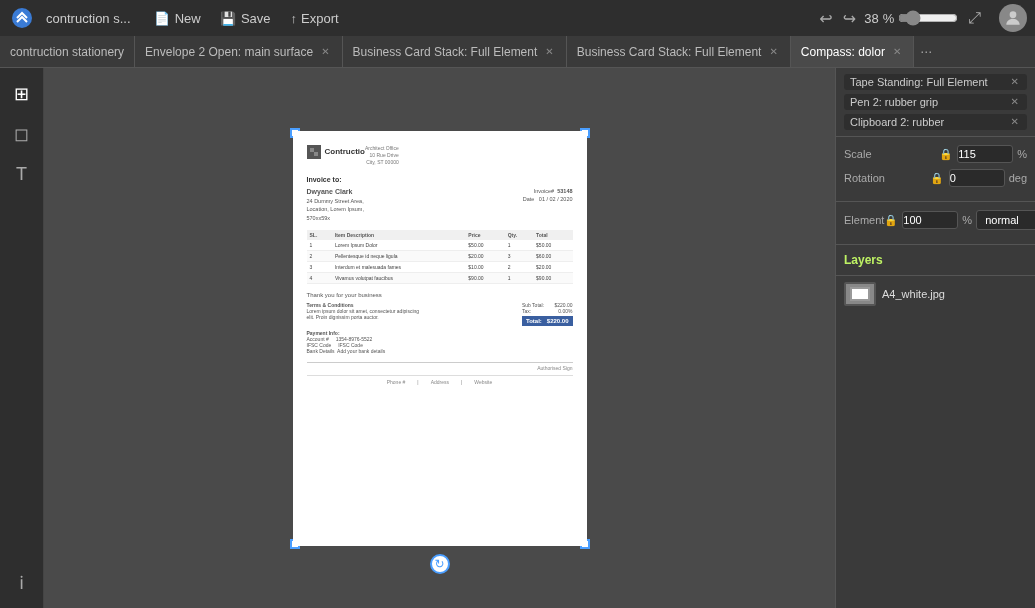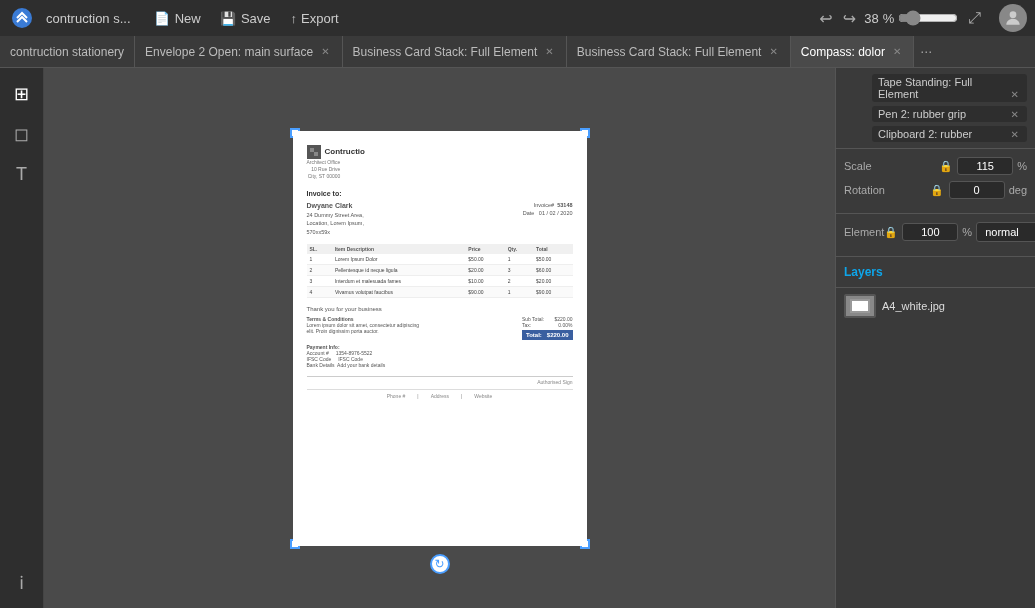--- a/index.html
+++ b/index.html
@@ -117,21 +117,20 @@
     .handle.br { bottom: -5px; right: -5px; cursor: se-resize; }
 
     .invoice-doc {
       width: 294px; height: 415px; background: #fff;
       font-size: 6px; padding: 14px; position: relative;
       overflow: hidden;
     }
     .invoice-header {
       display: flex; align-items: flex-start;
       margin-bottom: 10px;
-      flex-direction: column;
     }
     .inv-logo { display: flex; align-items: center; gap: 4px; }
     .inv-logo-icon {
       width: 14px; height: 14px; background: #555;
       display: flex; align-items: center; justify-content: center;
     }
     .inv-company { font-size: 8px; font-weight: bold; color: #333; }
     .inv-address-right { text-align: right; font-size: 5px; color: #777; line-height: 1.4; }
     .inv-to { font-size: 6px; color: #333; margin-bottom: 4px; }
     .inv-to strong { font-size: 7px; }
@@ -182,23 +181,23 @@
       display: flex; flex-direction: column;
       font-size: 12px; color: #ccc;
     }
 
     
     .tags-area {
       padding: 6px 8px; display: flex; flex-direction: column; gap: 4px;
       border-bottom: 1px solid #555;
     }
     .tag-row {
-      display: flex; align-items: flex-end;
+      display: flex; align-items: flex-start;
       background: #2e2e2e; border-radius: 3px;
-      padding: 2px 6px; gap: 4px; font-size: 11px; color: #ccc; margin-left: 28px;
+      padding: 2px 6px; gap: 4px; font-size: 11px; color: #ccc;
     }
     .tag-close {
       margin-left: auto; background: none; border: none;
       color: #888; cursor: pointer; font-size: 10px; padding: 0 2px;
     }
 
     
     .prop-section {
       padding: 8px; border-bottom: 1px solid #555;
     }
@@ -208,32 +207,32 @@
     }
     .prop-label { font-size: 11px; color: #aaa; }
     .prop-inputs { display: flex; align-items: center; gap: 4px; }
     .prop-lock {
       width: 14px; height: 14px; background: none; border: none;
       color: #888; cursor: pointer; font-size: 11px;
     }
     .prop-input {
       width: 56px; background: #2a2a2a; border: 1px solid #555;
       color: #fff; font-size: 11px; padding: 2px 0;
-      border-radius: 3px; text-align: center;
+      border-radius: 3px; text-align: left;
     }
     .prop-unit { font-size: 11px; color: #aaa; }
     .prop-select {
       background: #2a2a2a; border: 1px solid #555;
       color: #fff; font-size: 11px; padding: 2px 4px;
       border-radius: 3px; width: 80px;
     }
 
     
     .layers-header {
-      padding: 8px; font-size: 12px; color: #0ea5e9; font-weight: 600;
+      padding: 8px; font-size: 12px; color: #bef264; font-weight: 600;
       border-bottom: 1px solid #555;
     }
     .layer-item {
       display: flex; align-items: center; gap: 6px;
       padding: 6px 8px; cursor: pointer;
     }
     .layer-thumb {
       width: 32px; height: 24px; background: #555;
       border-radius: 2px; overflow: hidden; display: flex;
       align-items: center; justify-content: center; flex-shrink: 0;

